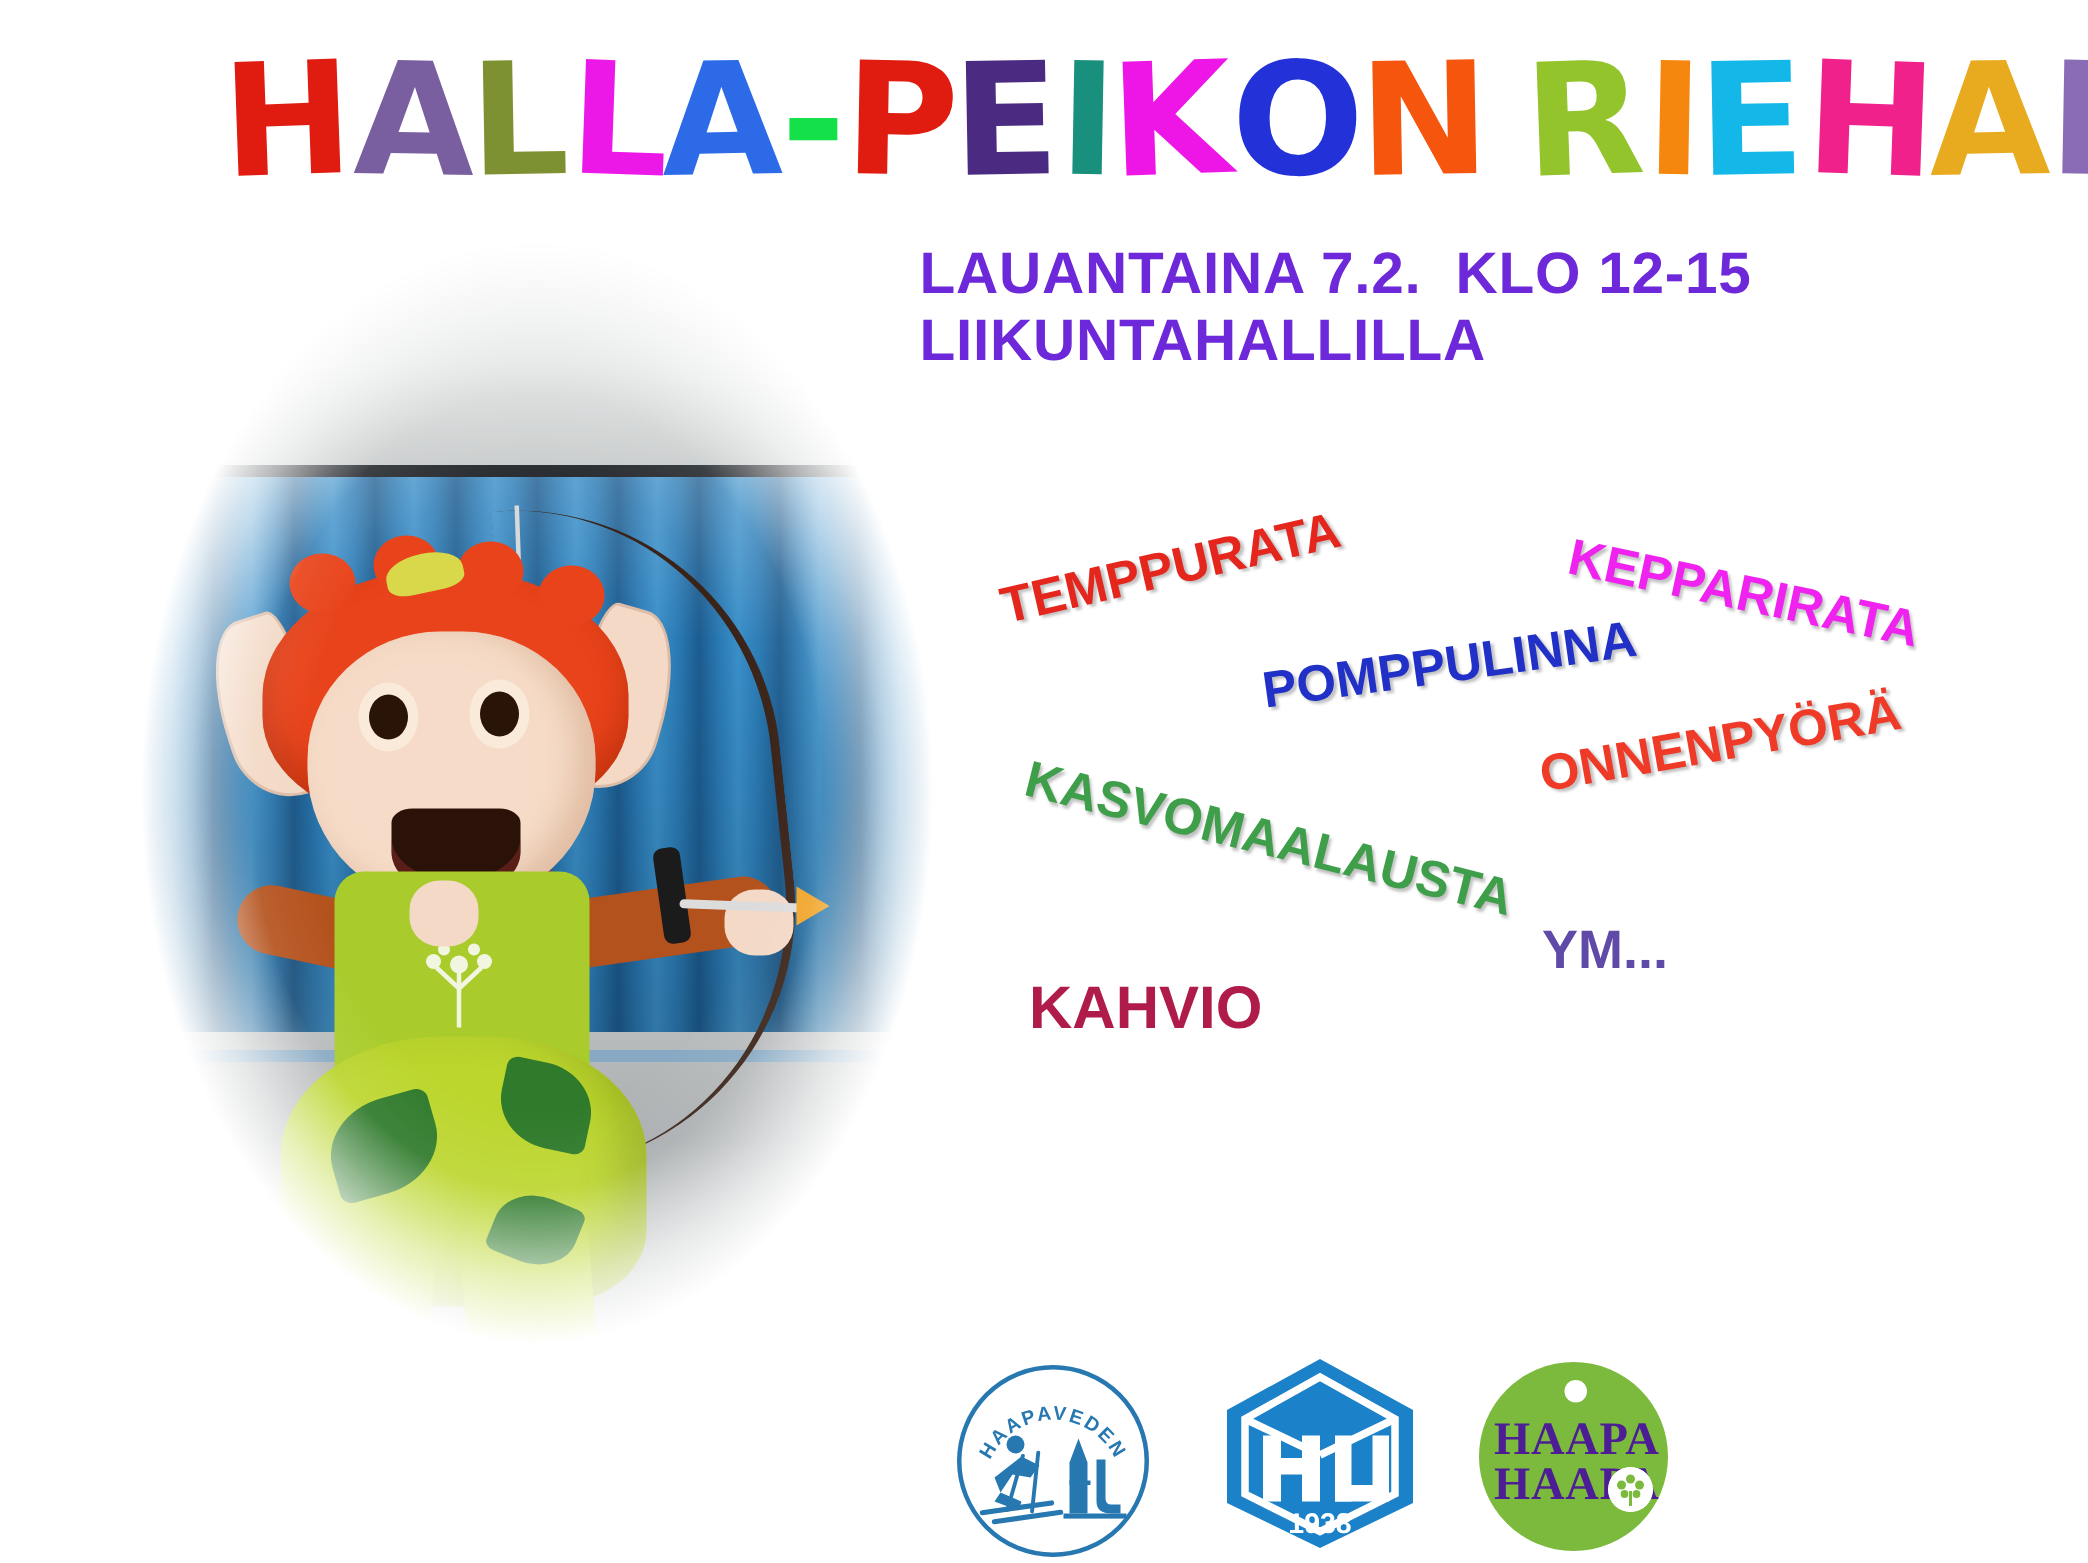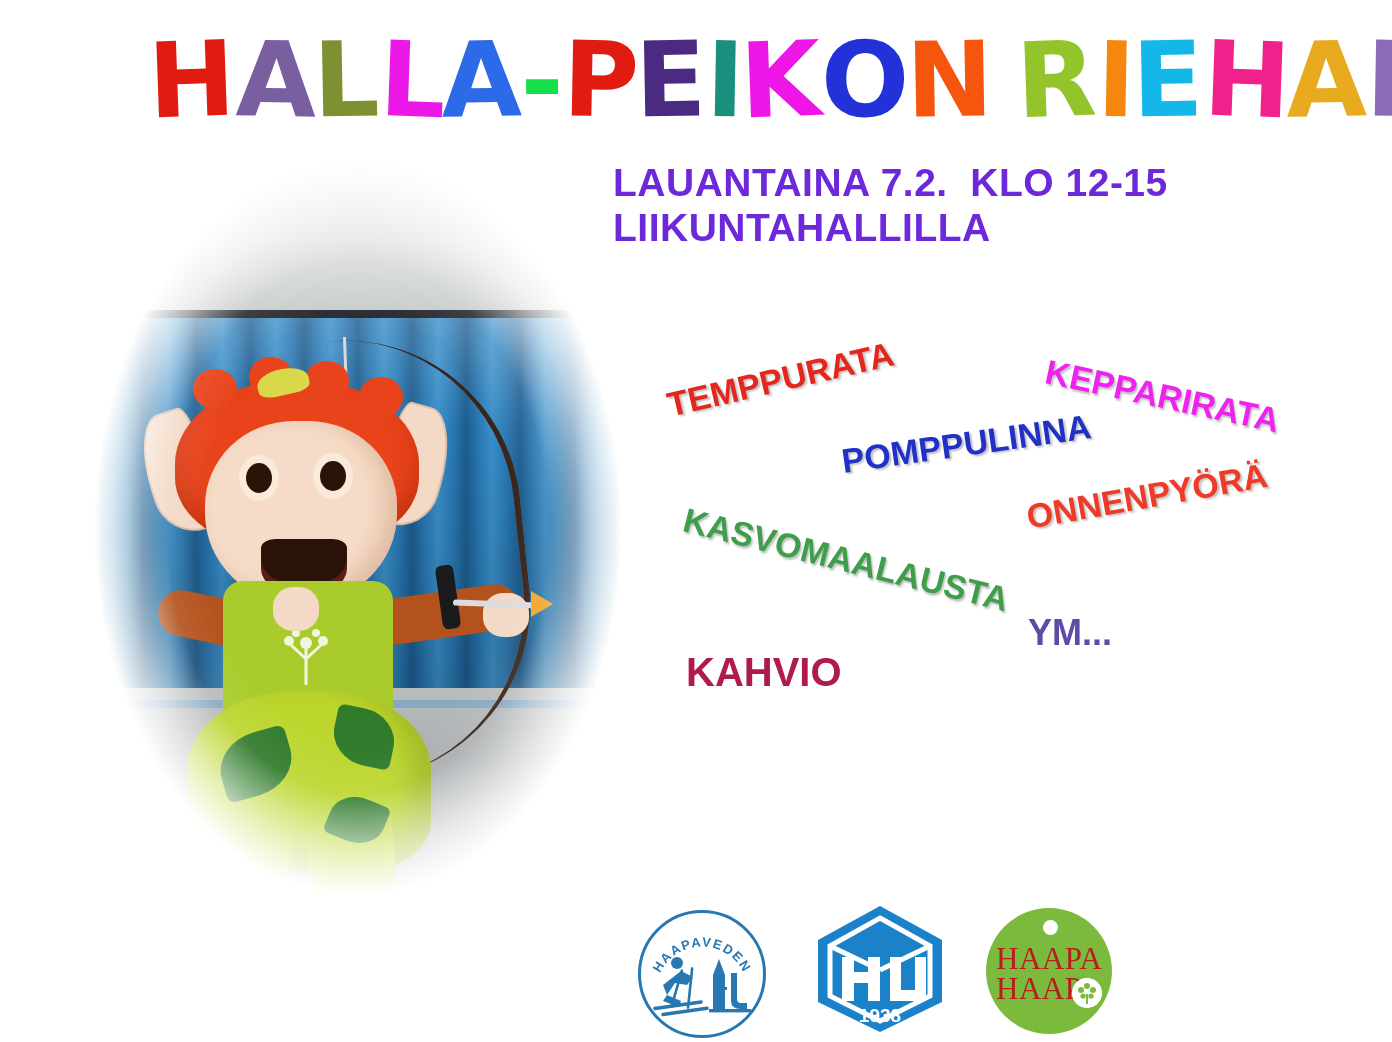--- a/index.html
+++ b/index.html
@@ -218,21 +218,21 @@
   .hv-circle{
     position:absolute; left:0; top:0; width:126px; height:126px;
     background:#7cba3d; border-radius:50%;
   }
   .hv-hole{
     position:absolute; left:57px; top:12px; width:15px; height:15px;
     background:#ffffff; border-radius:50%;
   }
   .hv-text{
     position:absolute; left:10px; top:36px; width:106px;
-    color:#b91c1c; font-family:"Liberation Serif", serif; font-weight:normal;
+    color:#4c1d95; font-family:"Liberation Serif", serif; font-weight:bold;
     font-size:31px; line-height:0.98; letter-spacing:0.5px;
   }
   .hv-emblem{
     position:absolute; left:86px; top:70px; width:30px; height:30px;
     background:#ffffff; border-radius:50%;
   }
 </style>
 </head>
 <body>
 

